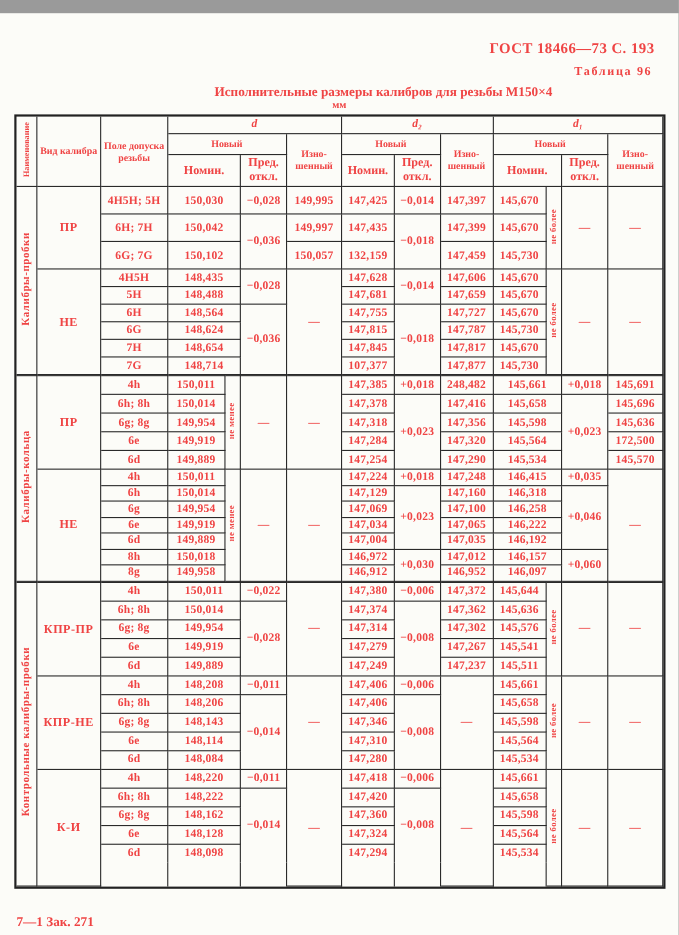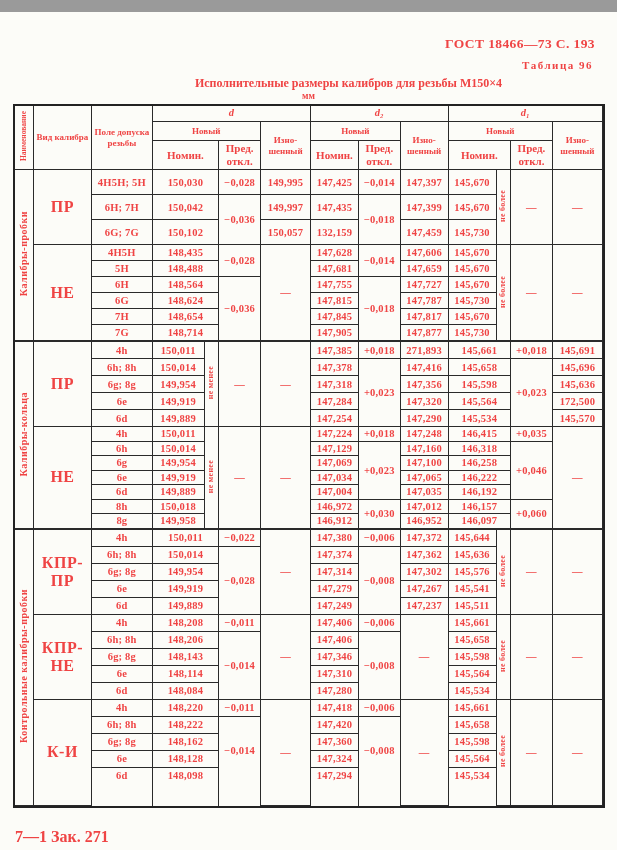--- a/index.html
+++ b/index.html
@@ -6,39 +6,39 @@
   .page{
     position:relative;width:617px;height:850px;margin:12px auto;
     background:#fcfcf8;color:#ef4444;
     font-family:"Liberation Serif","DejaVu Serif",serif;
     overflow:hidden;
   }
   .gost{position:absolute;top:24px;right:22px;font-weight:700;font-size:13.5px;letter-spacing:.4px;}
   .tbl-label{position:absolute;top:47px;right:24px;font-weight:700;font-size:11px;letter-spacing:1.5px;}
   .title{position:absolute;top:64px;left:0;width:100%;text-align:center;font-weight:700;font-size:12px;padding-left:40px;}
   .units{position:absolute;top:79px;left:0;width:100%;text-align:center;font-weight:700;font-size:9.5px;}
-  .footer{position:absolute;left:15px;bottom:16px;font-weight:700;font-size:16px;}
+  .footer{position:absolute;left:15px;bottom:16px;font-weight:700;font-size:12px;}
 
   table.gauge{
     position:absolute;top:92px;left:13px;
     width:592px;table-layout:fixed;
     border:2px solid #222;border-collapse:separate;border-spacing:0;
   }
   th,td{
     border-right:1px solid #2a2a2a;border-bottom:1px solid #2a2a2a;
     padding:0 1px;text-align:center;vertical-align:middle;
     font-weight:700;overflow:hidden;
   }
   thead th{font-size:9px;white-space:pre-line;line-height:1.15;}
   thead tr.hr1 th{height:15px;}
   thead tr.hr2 th{height:18px;}
   thead tr.hr3 th{height:28px;font-size:11px;}
   th.grp{font-style:italic;font-size:10.5px;}
   tbody td{font-size:10.5px;letter-spacing:.2px;}
-  td.kind{font-size:16px;letter-spacing:.5px;}
+  td.kind{font-size:11px;letter-spacing:.5px;}
   .v{writing-mode:vertical-rl;transform:rotate(180deg);display:inline-block;
      white-space:nowrap;line-height:1;}
   td.vert{padding:0;}
   td.vert .v{font-size:10px;letter-spacing:.5px;}
   th.c-name .vhead{font-size:7.5px;}
   td.rot{padding:0;}
   td.rot .v{font-size:8px;letter-spacing:.3px;}
   tr.hA td{height:24px;}
   tr.hB td{height:15px;}
   tr.hC td{height:16px;}
@@ -181,35 +181,35 @@
         <tr class="hB">
           <td>7H</td>
           <td colspan="2">148,654</td>
           <td>147,845</td>
           <td>147,817</td>
           <td>145,670</td>
         </tr>
         <tr class="hB">
           <td>7G</td>
           <td colspan="2">148,714</td>
-          <td>147,905</td>
+          <td>107,377</td>
           <td>147,877</td>
           <td>145,730</td>
         </tr>
         <tr class="hC sec">
           <td rowspan="12" class="vert"><span class="v">Калибры-кольца</span></td>
           <td rowspan="5" class="kind">ПР</td>
           <td>4h</td>
           <td>150,011</td>
           <td rowspan="5" class="rot"><span class="v">не менее</span></td>
           <td rowspan="5">—</td>
           <td rowspan="5">—</td>
           <td>147,385</td>
           <td>+0,018</td>
-          <td>271,893</td>
+          <td>248,482</td>
           <td colspan="2">145,661</td>
           <td>+0,018</td>
           <td>145,691</td>
         </tr>
         <tr class="hC">
           <td>6h; 8h</td>
           <td>150,014</td>
           <td>147,378</td>
           <td rowspan="4">+0,023</td>
           <td>147,416</td>

